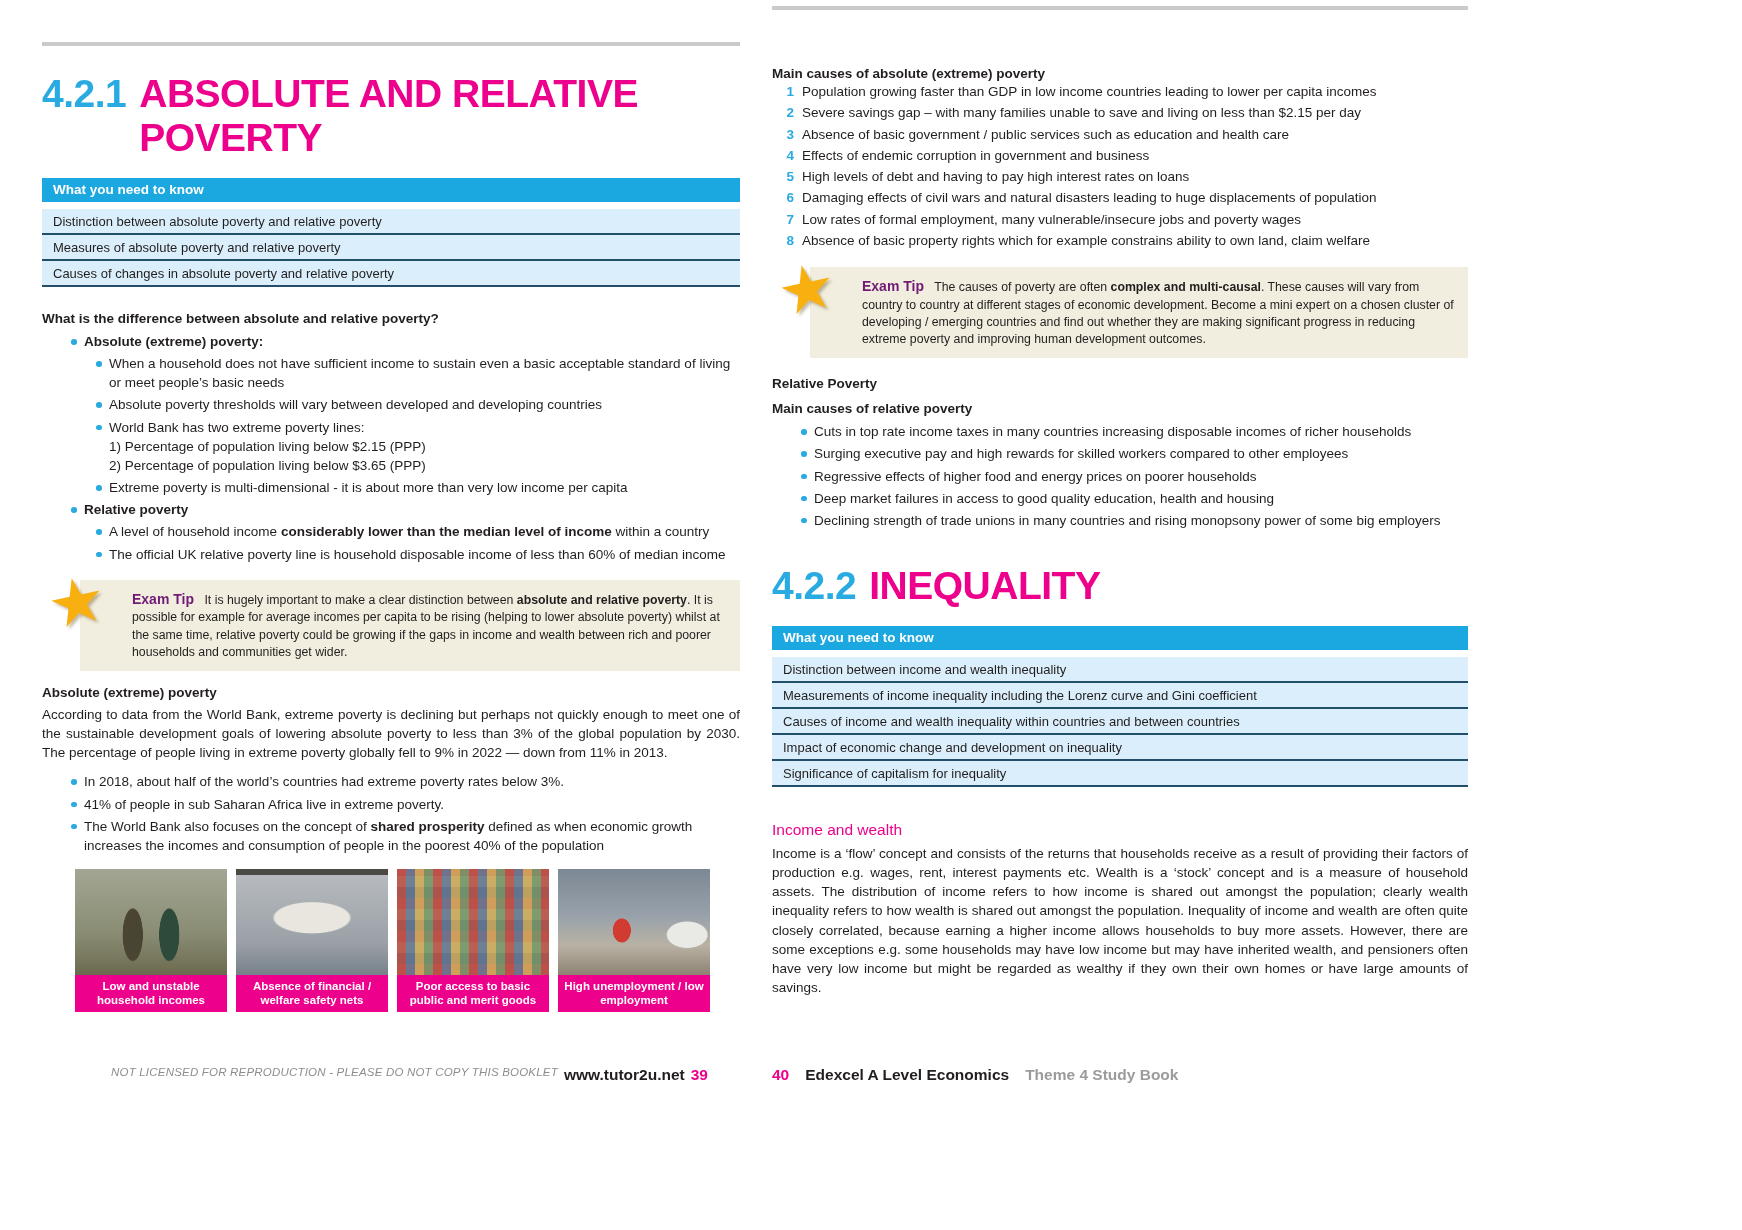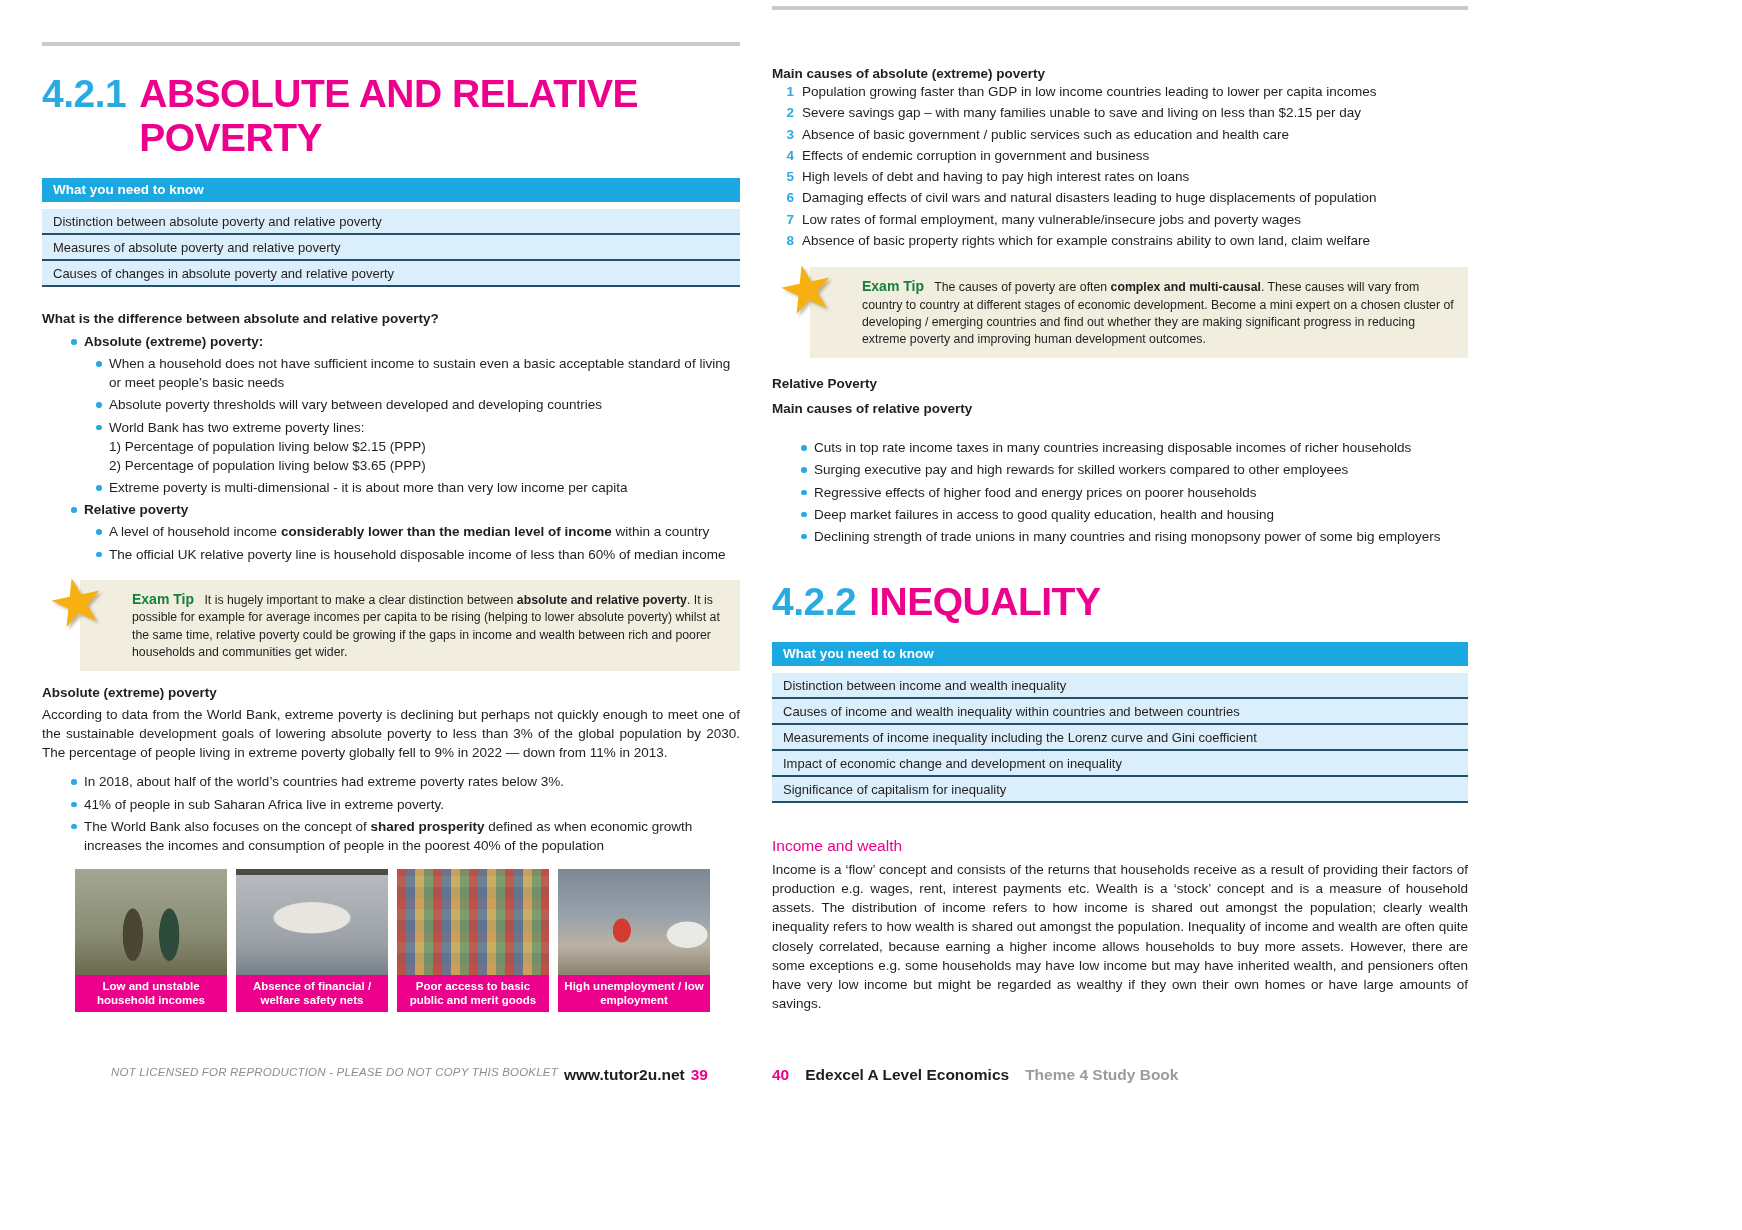--- a/index.html
+++ b/index.html
@@ -51,21 +51,21 @@
   .l1 { margin-left: 27px; }
   .l2 { margin-left: 52px; }
   .li::before { content: ""; position: absolute; left: 2px; top: 7px;
                 width: 5.5px; height: 5.5px; border-radius: 50%; background: #29abe2; }
   .nb { margin-top: 0; }
   .nb::before { display: none; }
   .bold { font-weight: bold; }
 
   .tip { position: relative; margin: 16px 0 0 38px; background: #f2eedf;
          padding: 10px 14px 10px 52px; font-size: 12.3px; line-height: 1.4; }
-  .tipLabel { color: #15803d; font-weight: bold; font-size: 14px; margin-right: 7px; }
+  .tipLabel { color: #701a75; font-weight: bold; font-size: 14px; margin-right: 7px; }
   .star { position: absolute; left: -32px; top: -10px; font-size: 64px; line-height: 1;
           color: #f7b010; text-shadow: 2px 3px 3px rgba(90,60,0,0.35);
           transform: rotate(-12deg); }
 
   .para { font-size: 13.5px; line-height: 1.42; text-align: justify; margin-top: 5px; }
   .mt14 { margin-top: 14px; }
   .mt18 { margin-top: 18px; }
   .mt10 { margin-top: 10px; }
 
   .numrow { display: flex; font-size: 13.5px; line-height: 1.5; margin-top: 1px; }
@@ -229,36 +229,36 @@
 
       <div class="tip">
         <span class="star">★</span>
         <span class="tipLabel">Exam Tip</span>
         <span>The causes of poverty are often </span><b>complex and multi-causal</b><span>. These causes will vary from country to country at different stages of economic development. Become a mini expert on a chosen cluster of developing / emerging countries and find out whether they are making significant progress in reducing extreme poverty and improving human development outcomes.</span>
       </div>
 
       <p class="h6 mt18">Relative Poverty</p>
 
       <p class="h6" style="margin-top:10px">Main causes of relative poverty</p>
-      <div class="li l1" style="margin-top:22px">Cuts in top rate income taxes in many countries increasing disposable incomes of richer households</div>
+      <div class="li l1" style="margin-top:6px">Cuts in top rate income taxes in many countries increasing disposable incomes of richer households</div>
       <div class="li l1">Surging executive pay and high rewards for skilled workers compared to other employees</div>
       <div class="li l1">Regressive effects of higher food and energy prices on poorer households</div>
       <div class="li l1">Deep market failures in access to good quality education, health and housing</div>
       <div class="li l1">Declining strength of trade unions in many countries and rising monopsony power of some big employers</div>
 
       <h1 class="title title2">
         <span class="num">4.2.2</span>
         <span class="txt">INEQUALITY</span>
       </h1>
 
       <div class="bluebar">What you need to know</div>
       <div class="knowtable">
         <div class="knowrow">Distinction between income and wealth inequality</div>
+        <div class="knowrow">Measurements of income inequality including the Lorenz curve and Gini coefficient</div>
         <div class="knowrow">Causes of income and wealth inequality within countries and between countries</div>
-        <div class="knowrow">Measurements of income inequality including the Lorenz curve and Gini coefficient</div>
         <div class="knowrow">Impact of economic change and development on inequality</div>
         <div class="knowrow">Significance of capitalism for inequality</div>
       </div>
 
       <p class="pinkhead">Income and wealth</p>
       <p class="para">Income is a ‘flow’ concept and consists of the returns that households receive as a result of providing their factors of production e.g. wages, rent, interest payments etc. Wealth is a ‘stock’ concept and is a measure of household assets. The distribution of income refers to how income is shared out amongst the population; clearly wealth inequality refers to how wealth is shared out amongst the population. Inequality of income and wealth are often quite closely correlated, because earning a higher income allows households to buy more assets. However, there are some exceptions e.g. some households may have low income but may have inherited wealth, and pensioners often have very low income but might be regarded as wealthy if they own their own homes or have large amounts of savings.</p>
     </div>
 
     <div class="footerR">
       <span class="pnum">40</span>

